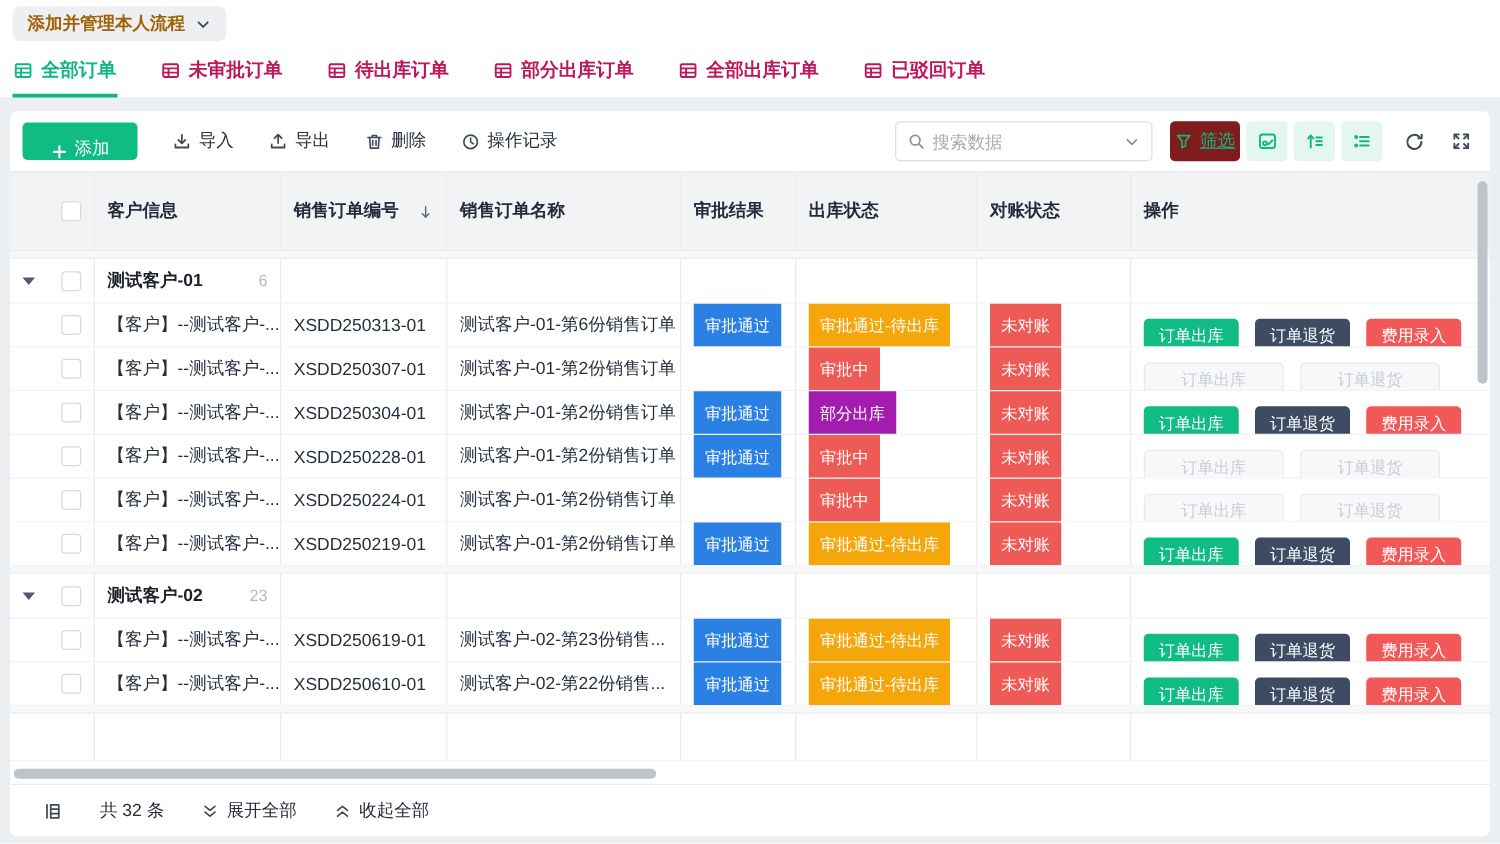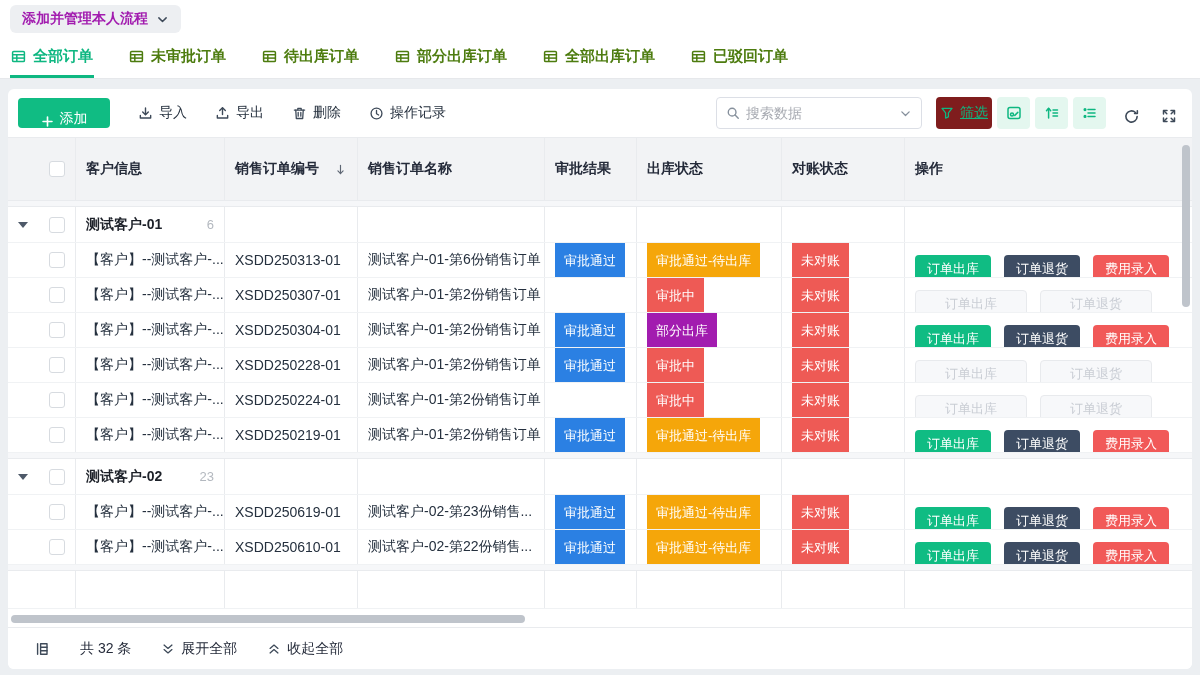--- a/index.html
+++ b/index.html
@@ -3,41 +3,41 @@
 <meta charset="utf-8">
 <style>
   * { margin:0; padding:0; box-sizing:border-box; }
   html,body { width:1200px; height:675px; overflow:hidden; }
   body { font-family:"Liberation Sans","DejaVu Sans",sans-serif; color:#25303E; background:#fff; }
   .app { position:relative; width:1200px; height:675px; background:#fff; overflow:hidden; }
 
   
   .topbar { height:38px; padding:5px 10px 0; background:#fff; }
   .process-btn { display:inline-flex; align-items:center; gap:8px; background:#EDEFF2; border:none; border-radius:6px;
-    padding:0 12px; height:28px; font-size:14px; font-weight:700; color:#a21caf; cursor:pointer; font-family:inherit; }
+    padding:0 12px; height:28px; font-size:14px; font-weight:700; color:#a16207; cursor:pointer; font-family:inherit; }
   .process-btn svg { color:#3E4A59; }
 
   
   .tabbar { display:flex; gap:34px; padding-left:10px; height:41px; border-bottom:1px solid #E6E8EB; background:#fff; align-items:stretch; }
-  .tab { display:flex; align-items:center; gap:7px; font-size:15px; font-weight:700; color:#4d7c0f;
+  .tab { display:flex; align-items:center; gap:7px; font-size:15px; font-weight:700; color:#be185d;
     border-bottom:3px solid transparent; padding:0 1px; cursor:pointer; }
   .tab.active { color:#0EB781; border-bottom-color:#0EB781; }
 
   
   .main { position:absolute; top:79px; left:0; right:0; bottom:0; background:#ECEFF2; padding:10px 8px 6px; }
   .panel { position:relative; background:#fff; border-radius:6px; height:100%; overflow:hidden; }
 
   
   .toolbar { display:flex; align-items:center; height:48px; padding:0 10px; }
   .add-btn { width:92px; height:30px; background:#10BC83; color:#fff; border:none; border-radius:4px; font-size:14px;
     display:flex; align-items:flex-end; justify-content:center; gap:6px; cursor:pointer; font-family:inherit; }
   .tool-btn { display:flex; align-items:center; gap:6px; background:none; border:none; font-size:14px; color:#25303E;
     margin-left:28px; cursor:pointer; font-family:Liberation Sans, sans-serif; }
   .tool-btn svg { color:#3E4A59; }
-  .toolbar-right { margin-left:auto; display:flex; align-items:flex-end; gap:5px; }
+  .toolbar-right { margin-left:auto; display:flex; align-items:center; gap:5px; }
   .search-box { width:206px; height:32px; border:1px solid #DCDFE6; border-radius:4px; display:flex; align-items:center;
     gap:6px; padding:0 9px; margin-right:9px; color:#A8ABB2; background:#fff; }
   .search-box input { border:none; outline:none; flex:1; min-width:0; font-size:14px; color:#25303E; font-family:inherit; background:transparent; }
   .search-box input::placeholder { color:#A8ABB2; }
   .filter-btn { height:32px; background:#7f1d1d; color:#0EB781; border:none; border-radius:4px; display:flex;
     align-items:center; gap:6px; font-size:14px; padding:0 4px; cursor:pointer; font-family:inherit;text-decoration:underline; }
   .icon-btn { width:33px; height:32px; background:#E4F7EF; border:none; border-radius:4px; color:#0EB781;
     display:flex; align-items:center; justify-content:center; cursor:pointer; }
   .plain-icon { width:26px; height:26px; background:none; border:none; color:#3E4A59; display:flex; align-items:center;
     justify-content:center; margin-left:7px; cursor:pointer; }

